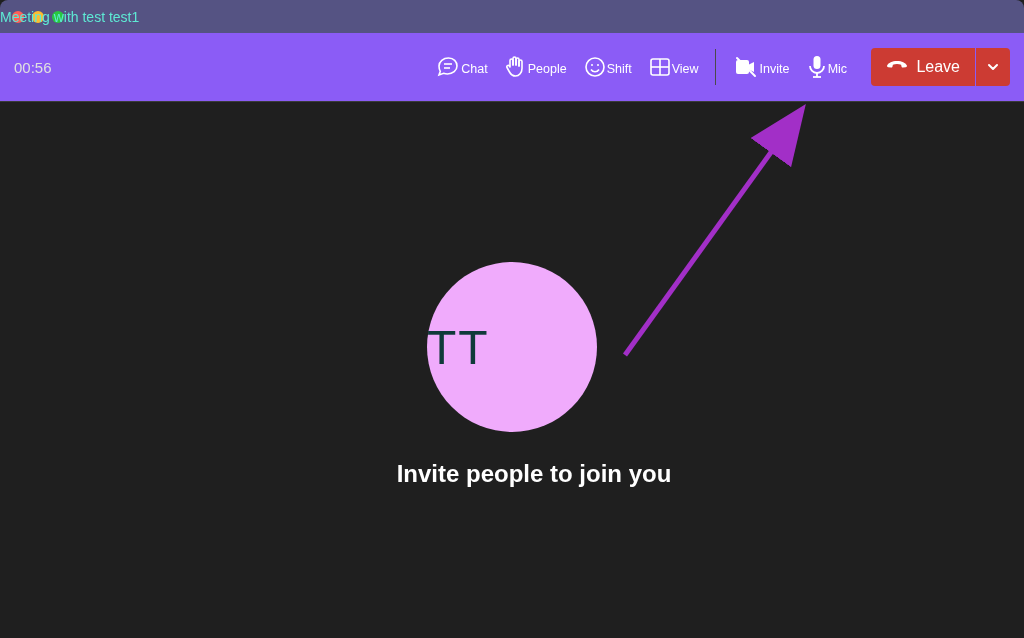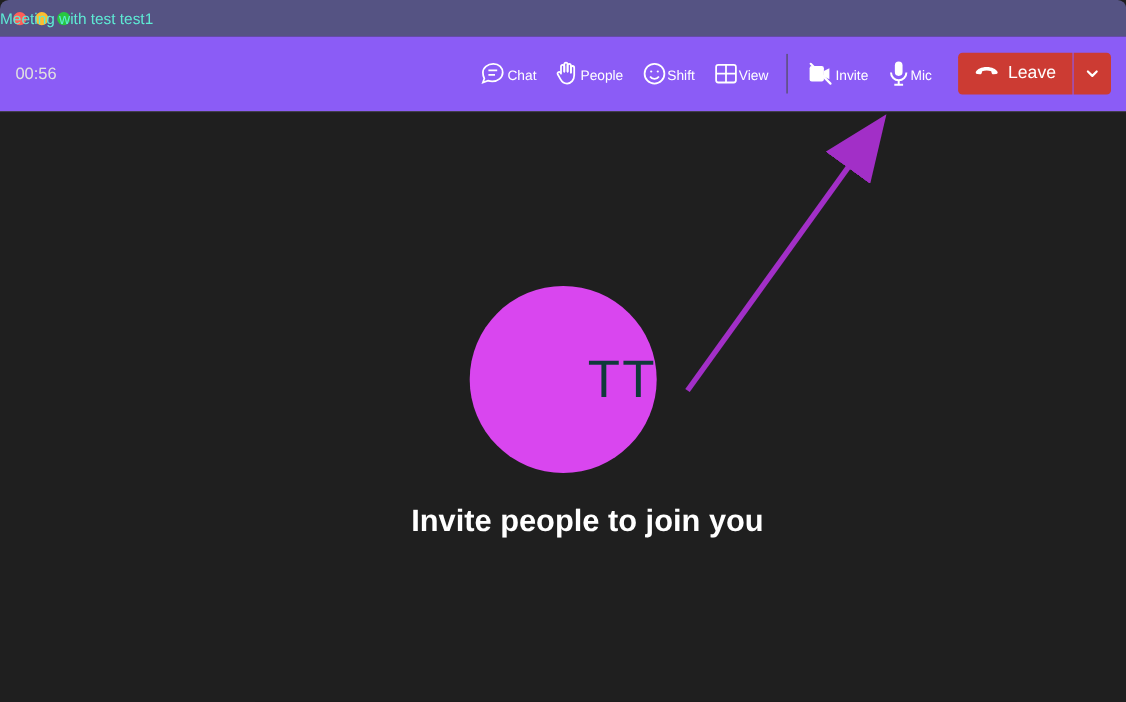--- a/index.html
+++ b/index.html
@@ -140,35 +140,35 @@
     height: calc(638px - 33px - 69px);
     background: #1f1f1f;
     display: flex;
     flex-direction: column;
     align-items: center;
     justify-content: center;
   }
   .avatar {
     width: 170px; height: 170px;
     border-radius: 50%;
-    background: #d946ef;
-    display: flex;
-    align-items: center;
-    justify-content: flex-end;
+    background: #f0abfc;
+    display: flex;
+    align-items: center;
+    justify-content: flex-start;
     margin-top: 10px;
   }
   .avatar-txt {
     color: #103a3a;
     font-size: 48px;
     font-weight: 400;
     letter-spacing: 2px;
   }
   .invite {
     margin-top: 28px;
-    font-size: 28px;
+    font-size: 24px;
     font-weight: 600;
     color: #ffffff;
     margin-left: 44px;
   }
 
   
   .arrow {
     position: absolute;
     pointer-events: none;
   }

